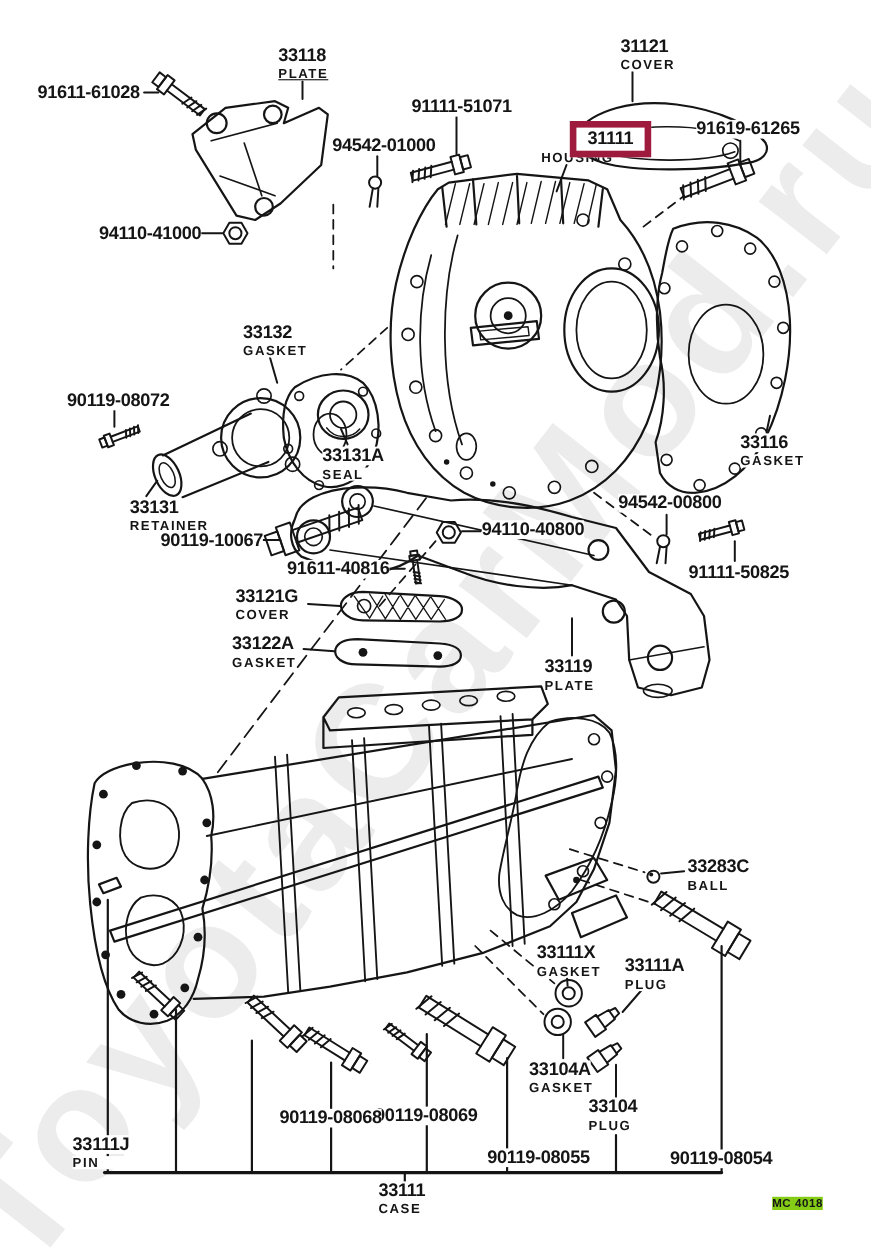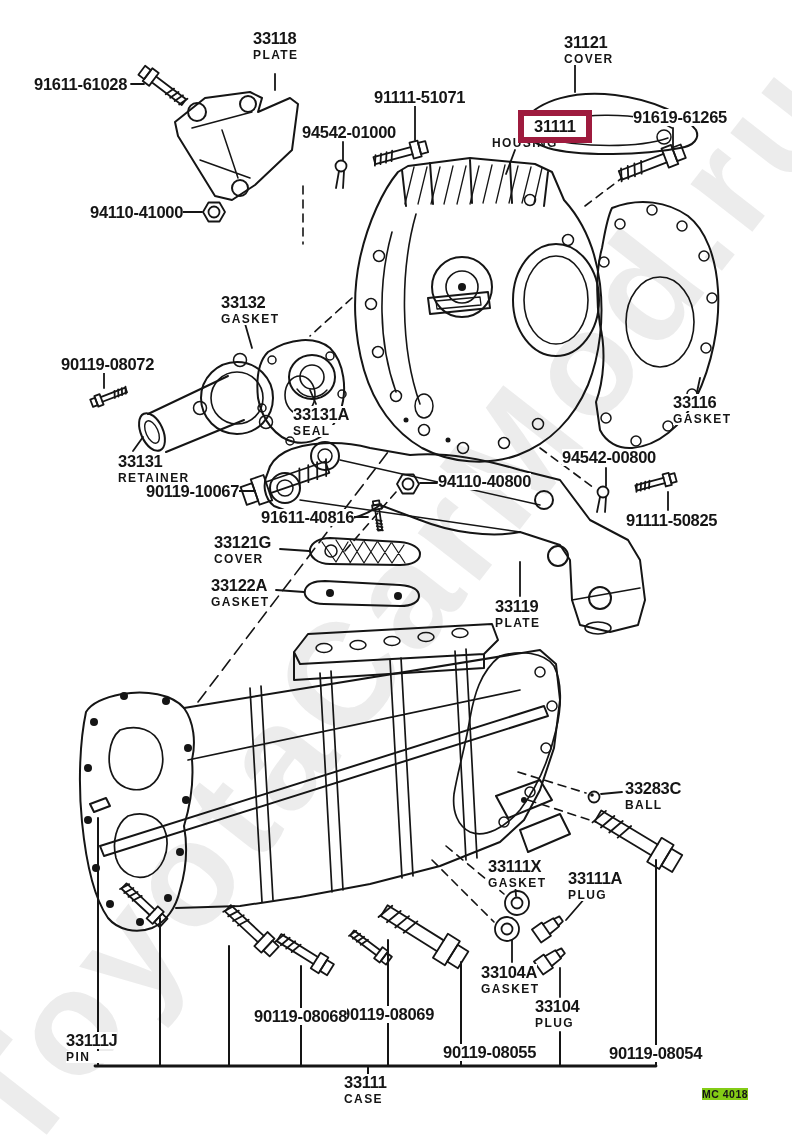--- a/index.html
+++ b/index.html
@@ -306,21 +306,21 @@
         <path stroke-width="2" d="M98,818 L98,1066 M160,918 L160,1066 M229,946 L229,1066
                  M301,966 L301,1066 M388,940 L388,1066 M461,962 L461,1066
                  M560,1032 L560,1066 M656,860 L656,1066 M368,1066 L368,1075"></path>
       </g>
     </g>
   </svg>
 
 
   <div id="labels">
       <div class="plabel" style="left: 34px; top: 76px;"><div class="pno">91611-61028</div></div>
-      <div class="plabel" style="left: 253px; top: 30px;"><div class="pno">33118</div><div class="pname">PLATE</div></div>
+      <div class="plabel" style="left: 253px; top: 42px; text-decoration: underline;"><div class="pno">33118</div><div class="pname">PLATE</div></div>
       <div class="plabel" style="left: 302px; top: 124px;"><div class="pno">94542-01000</div></div>
       <div class="plabel" style="left: 374px; top: 89px;"><div class="pno">91111-51071</div></div>
       <div class="plabel" style="left: 564px; top: 34px;"><div class="pno">31121</div><div class="pname">COVER</div></div>
       <div class="plabel hl" style="left: 478px; top: 110px;"><div class="pno">31111</div><div class="pname">HOUSING</div></div>
       <div class="plabel" style="left: 633px; top: 109px;"><div class="pno">91619-61265</div></div>
       <div class="plabel" style="left: 90px; top: 204px;"><div class="pno">94110-41000</div></div>
       <div class="plabel" style="left: 221px; top: 294px;"><div class="pno">33132</div><div class="pname">GASKET</div></div>
       <div class="plabel" style="left: 61px; top: 356px;"><div class="pno">90119-08072</div></div>
       <div class="plabel" style="left: 293px; top: 406px;"><div class="pno">33131A</div><div class="pname">SEAL</div></div>
       <div class="plabel" style="left: 673px; top: 394px;"><div class="pno">33116</div><div class="pname">GASKET</div></div>

